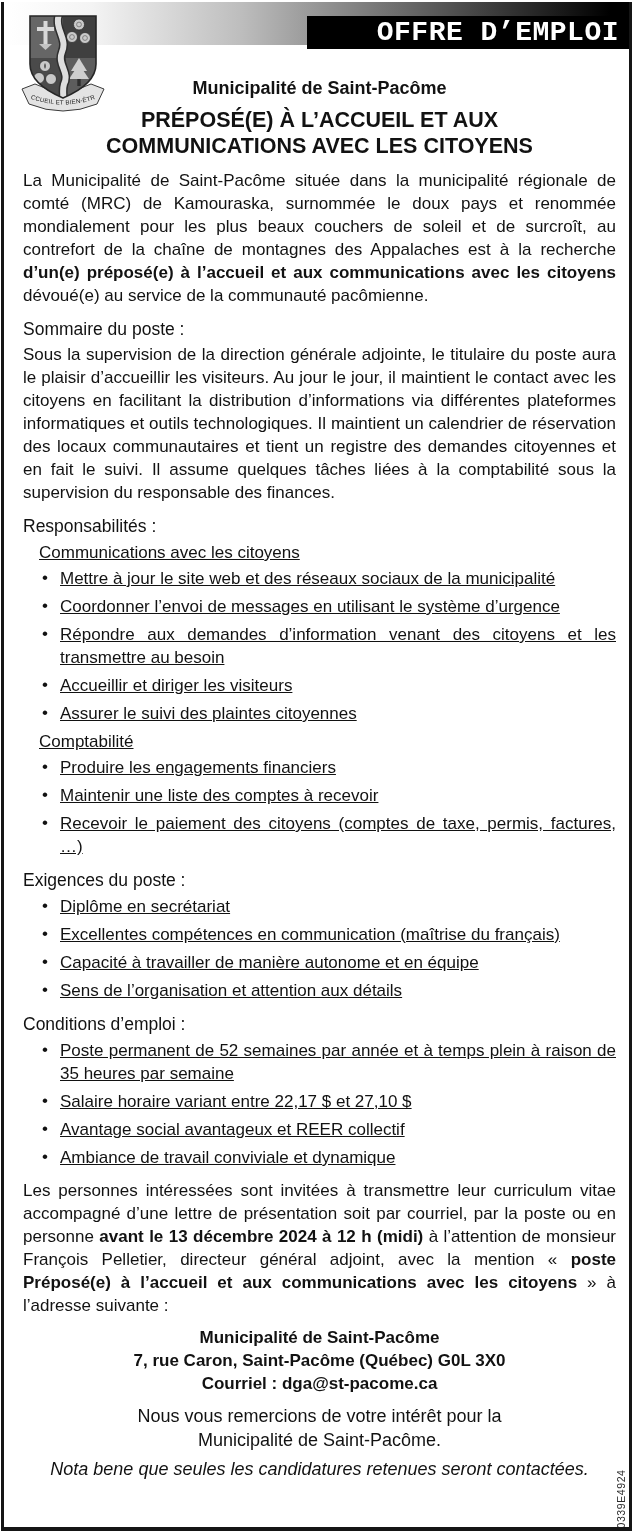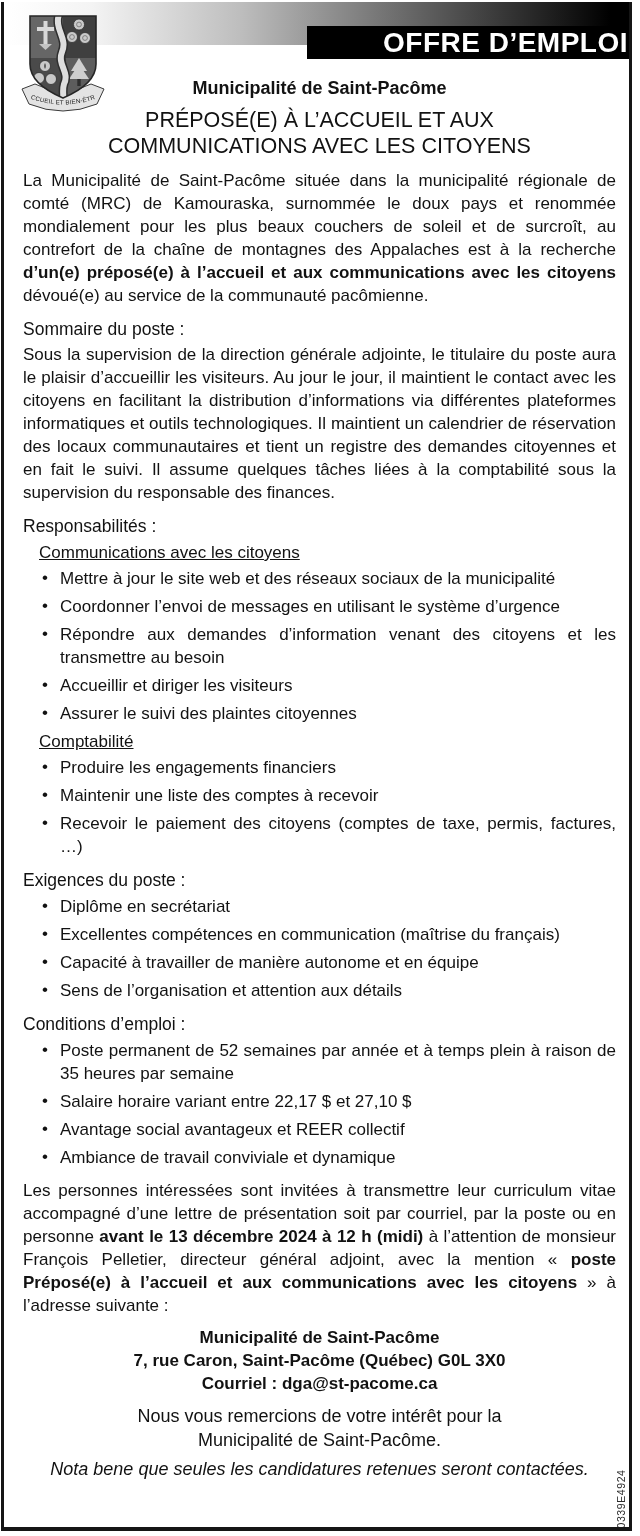--- a/index.html
+++ b/index.html
@@ -13,40 +13,40 @@
     box-sizing:border-box; background:#fff;
     border-left:3px solid #151515; border-right:3px solid #151515; border-bottom:4px solid #151515;
     overflow:hidden;
   }
   
   .band {
     position:relative; height:43px; width:100%;
     background:linear-gradient(90deg,#ffffff 0%,#f4f4f4 14%,#bdbdbd 38%,#7d7d7d 58%,#2a2a2a 84%,#000 97%);
   }
   .offer-box {
-    position:absolute; right:0; top:24px; height:33px; width:322px;
+    position:absolute; right:0; top:14px; height:33px; width:322px;
     background:#000; color:#fff;
     display:flex; align-items:center; justify-content:flex-end;
-    padding-right:1px; box-sizing:border-box;
-    font-size:28px; font-weight:bold; letter-spacing:.5px; white-space:nowrap;
+    padding-right:10px; box-sizing:border-box;
+    font-size:28px; font-weight:bold; letter-spacing:.5px; white-space:nowrap;font-family:Liberation Mono, monospace;
   }
   
   .coat { position:absolute; left:14px; top:6px; width:90px; height:106px; }
   
   .content {
     position:relative; padding:0 13px 0 19px; height:1481px; overflow:hidden;
     font-size:17px; line-height:23px; text-align:justify;margin-top:20px;
   }
   .org   { margin-top:12px; text-align:center; font-weight:bold; font-size:18px; line-height:22px; }
-  .title { margin-top:8px; text-align:center; font-weight:normal; font-size:21.5px; line-height:26px; white-space:pre-line; }
+  .title { margin-top:8px; text-align:center; font-weight:bold; font-size:21.5px; line-height:26px; white-space:pre-line; }
   .para  { margin:10px 0 0 0; }
   .sec-heading { font-weight:normal; font-size:17.5px; margin:11px 0 2px 0; text-align:left; }
   .subhead { text-decoration:underline; margin:3px 0 3px 16px; text-align:left; }
   ul.blist { list-style:none; margin:3px 0 0 0; padding:0; }
-  ul.blist li { position:relative; padding-left:37px; margin-bottom:5px; }
+  ul.blist li { position:relative; padding-left:37px; margin-bottom:5px;text-decoration:underline; }
   ul.blist li::before { content:"\2022"; position:absolute; left:19px; top:-1px; color:#121212; }
   .address { margin-top:9px; text-align:center; font-weight:bold; line-height:23px; }
   .thanks  { margin-top:9px; text-align:center; font-size:18px; line-height:24px; white-space:pre-line; }
   .nota    { margin-top:5px; text-align:center; font-style:italic; font-size:18px; line-height:24px; }
   .ad-code {
     position:absolute; left:574px; top:1428px; width:86px; text-align:center;
     transform:rotate(-90deg); transform-origin:center;
     font-size:10.5px; letter-spacing:.6px; color:#2b2b2b; line-height:12px;
   }
   b.inl { font-weight:bold; }

